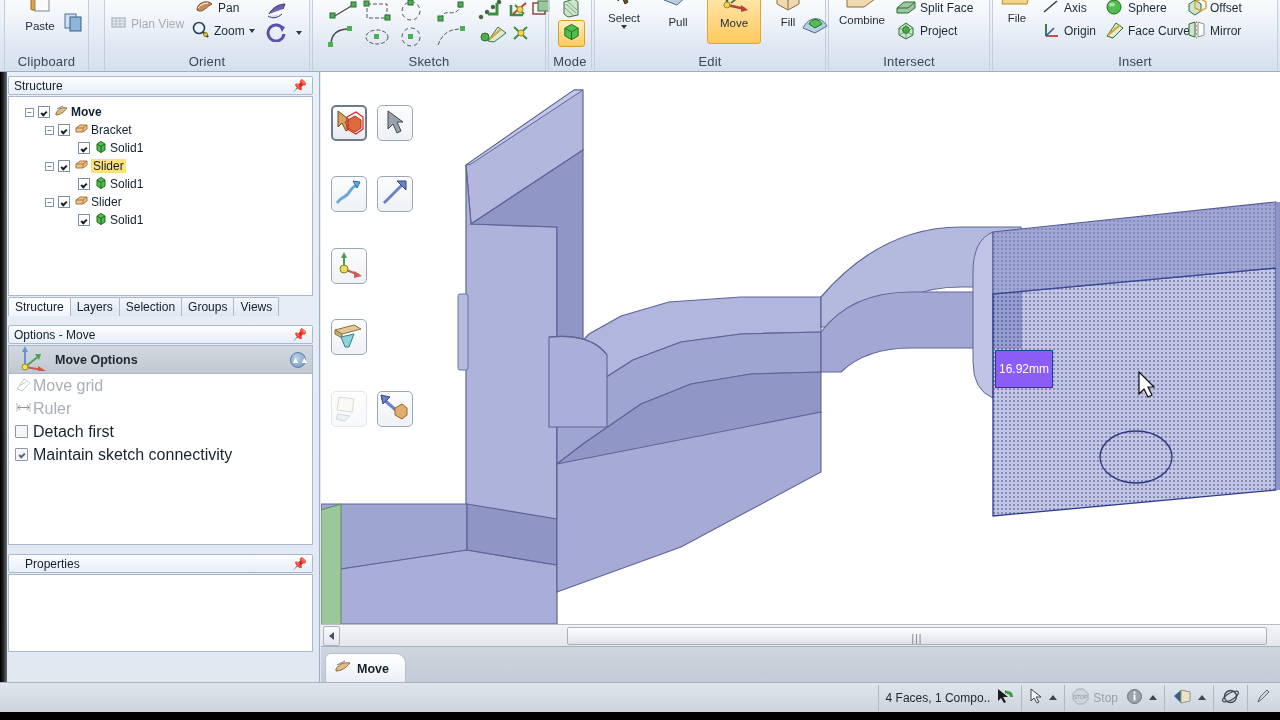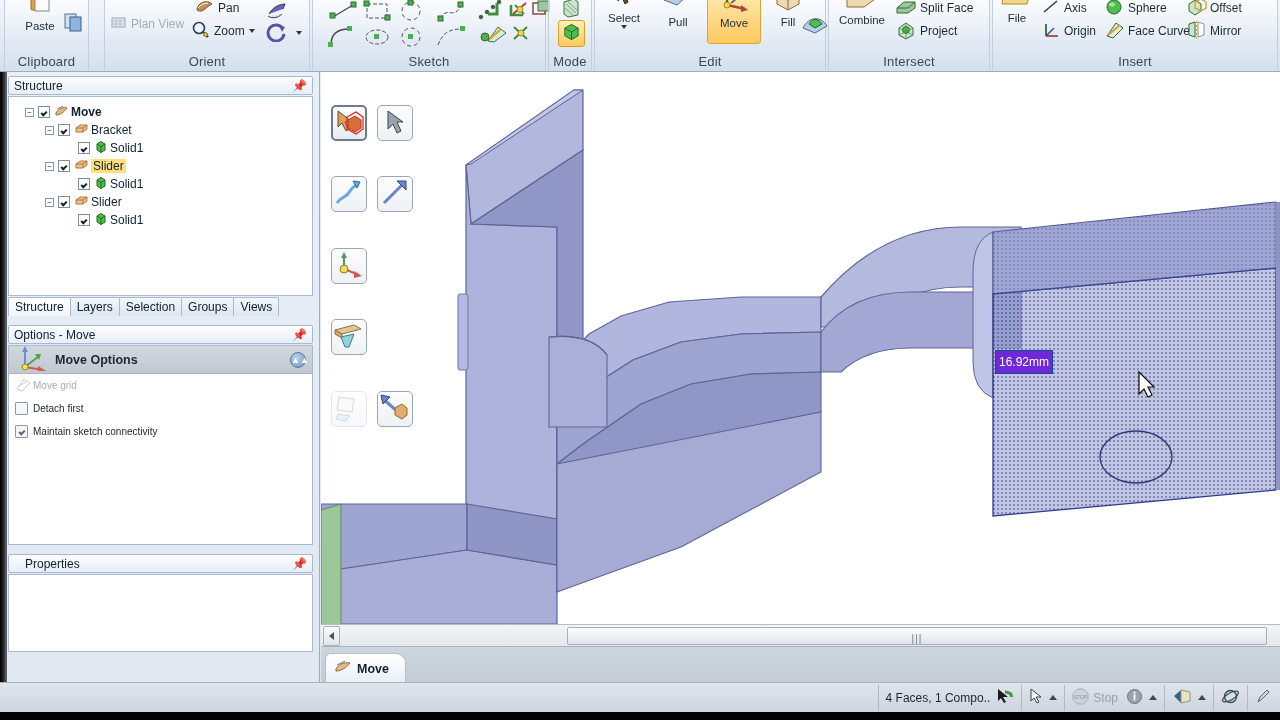--- a/index.html
+++ b/index.html
@@ -129,21 +129,21 @@
   }
   .opt-header .t { font-size: 12.5px; font-weight: bold; color: #1c2733; margin-left: 8px;}
   .chev {
     position:absolute; right: 6px; top: 6px; width: 16px; height: 16px;
     border-radius: 50%;
     background: radial-gradient(circle at 40% 35%,#bcd3ea,#6f93bb);
     border: 1px solid #5b7ba4; color: #fff; font-size: 9px;
     line-height: 14px; text-align: center;
   }
   .optrow { display: flex; align-items: center; height: 23px; padding-left: 6px; }
-  .optrow .lbl { font-size: 10px; color: #18242f; }
+  .optrow .lbl { font-size: 16px; color: #18242f; }
   .optrow.dim .lbl { color: #a7afb8; }
   .ocheck {
     width: 13px; height: 13px; border: 1px solid #8e99a4; background: #f4f6f9;
     margin-right: 5px; position: relative; flex: none; border-radius: 1px;
   }
   .ocheck.on:after {
     content: ""; position: absolute; left: 3px; top: 4px;
     width: 4px; height: 2px; border-left: 2px solid #5a6672; border-bottom: 2px solid #5a6672;
     transform: rotate(-45deg);
   }
@@ -713,20 +713,30 @@
       <div class="optrow dim">
         <span class="ico" style="width:18px;">
           <svg width="17" height="15" viewBox="0 0 17 15">
             <path d="M2 12 L9 2 L15 6 L7 14z" fill="none" stroke="#c3cad2"></path>
             <path d="M4 9 L11 5" stroke="#c3cad2"></path>
           </svg>
         </span>
         <span class="lbl">Move grid</span>
       </div>
 
+      <div class="optrow dim">
+        <span class="ico" style="width:18px;">
+          <svg width="17" height="15" viewBox="0 0 17 15">
+            <path d="M2 3 L2 12 M15 3 L15 12" stroke="#b7bec6"></path>
+            <path d="M3 7.5 L14 7.5" stroke="#8d959e"></path>
+            <path d="M5 5 L3 7.5 L5 10 M12 5 L14 7.5 L12 10" fill="none" stroke="#8d959e"></path>
+          </svg>
+        </span>
+        <span class="lbl">Ruler</span>
+      </div>
 
 
 
       <div class="optrow">
         <span class="ocheck"></span>
         <span class="lbl">Detach first</span>
       </div>
 
       <div class="optrow">
         <span class="ocheck on"></span>
@@ -851,21 +861,21 @@
 
       <g>
         <polygon points="0,438 20,432 20,560 0,560" fill="#9cc79a" stroke="#5b8a5b"></polygon>
       </g>
 
       <g transform="translate(818,300)">
         <path d="M0 0 L0 22 L5 17 L9 25 L13 23 L9 15 L15 15z" fill="#fff" stroke="#111" stroke-width="1.2"></path>
       </g>
     </svg>
 
-    <div style="position:absolute;left:674px;top:278px;background:#6d28d9;border:1px solid #17478f;padding:4px 3px;">
+    <div style="position:absolute;left:674px;top:278px;background:#8b5cf6;border:1px solid #17478f;padding:11px 3px;">
       <span style="color:#fff;font-size:12px;font-family:'Liberation Sans',sans-serif;">16.92mm</span>
     </div>
 
     <div id="minibar">
       <div class="mbtn sel" style="left:0px;top:0px;">
         <svg width="32" height="32" viewBox="0 0 32 32">
           <path d="M5 4 L5 20 L9 16 L13 24 L16 22 L12 15 L18 14z" fill="#d8a15c" stroke="#6d4b20"></path>
           <path d="M15 13 L22 9 L28 13 L28 21 L22 25 L15 21z" fill="#dd6a3a" stroke="#a43b18"></path>
           <path d="M14 10 L23 5 L30 10 L30 22 L23 27 L14 22z" fill="none" stroke="#e02020" stroke-width="1.2"></path>
         </svg>

